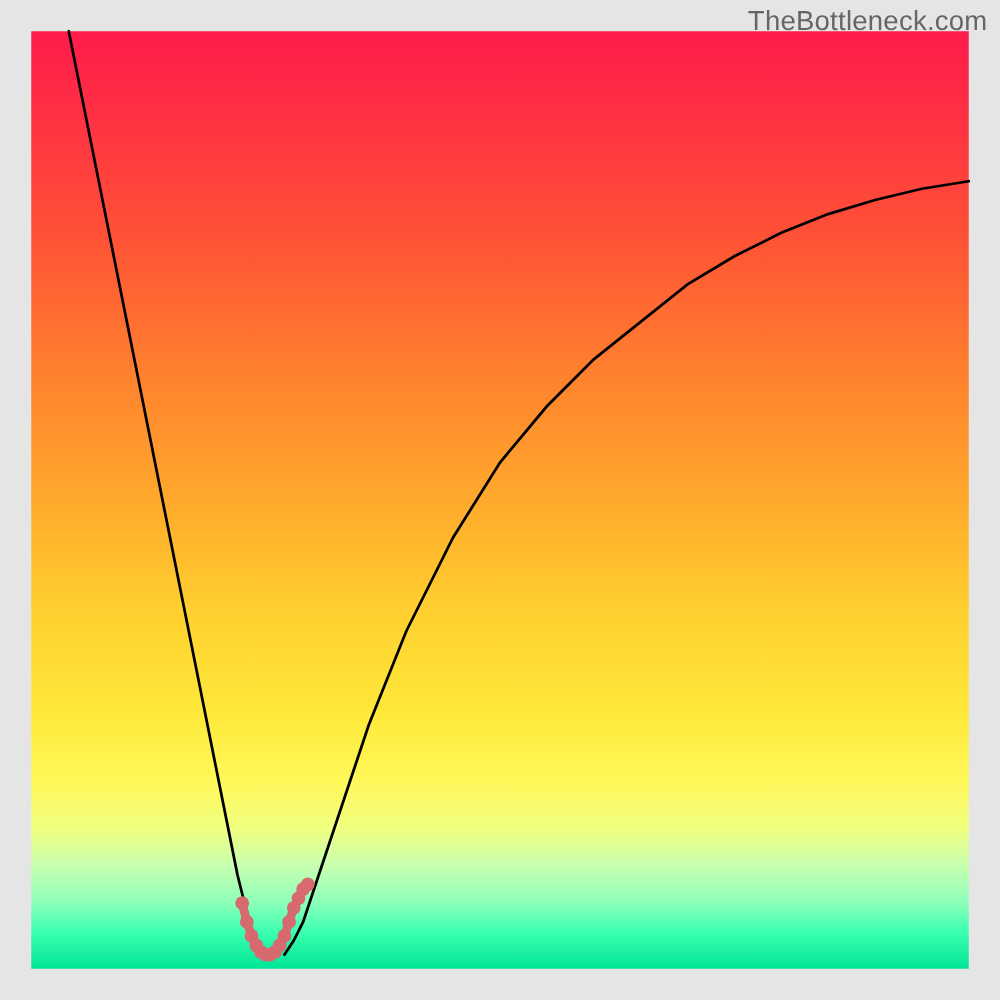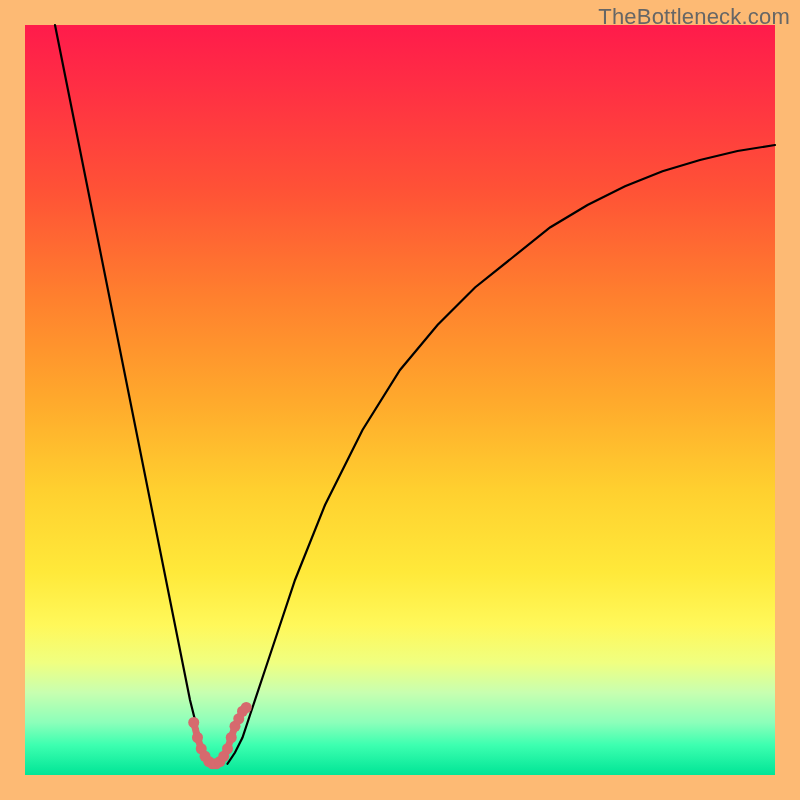--- a/index.html
+++ b/index.html
@@ -8,21 +8,21 @@
     width: 800px;
     height: 800px;
     background: #000;
     font-family: Arial, Helvetica, sans-serif;
     overflow: hidden;
   }
   .outer {
     position: relative;
     width: 800px;
     height: 800px;
-    background: #fdba74;
+    background: #e5e5e5;
   }
   .plot {
     position: absolute;
     left: 25px;
     top: 25px;
     width: 750px;
     height: 750px;
     background: linear-gradient(to bottom,
       #ff1b4b 0%,
       #ff2e44 8%,

